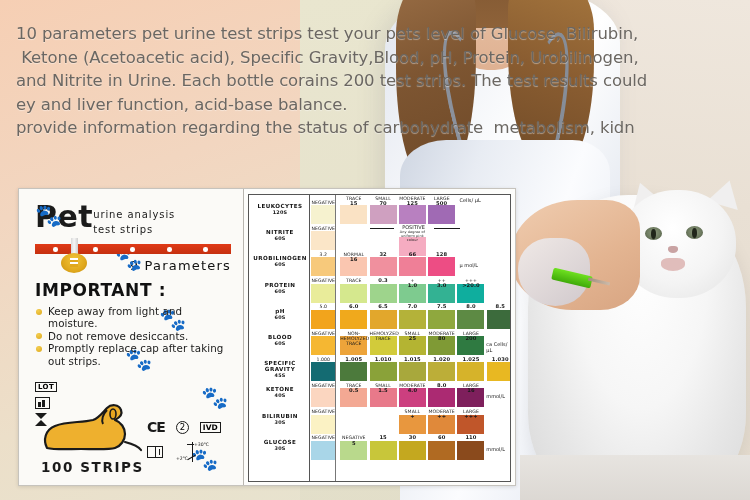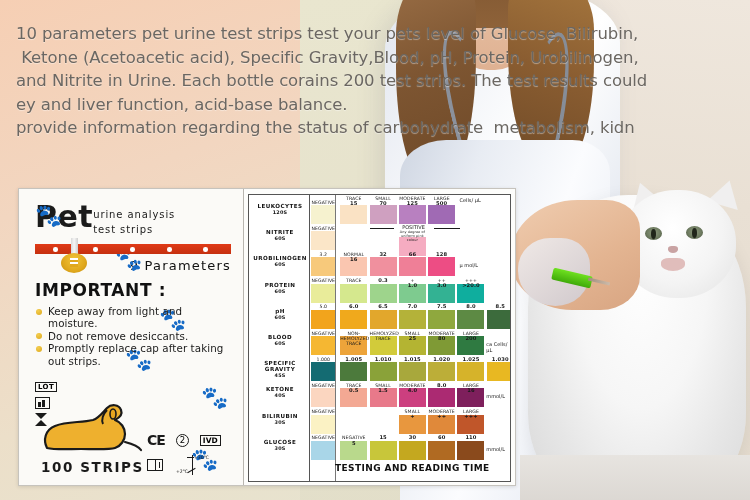--- a/index.html
+++ b/index.html
@@ -188,21 +188,21 @@
   .sym-hour { width: 12px; height: 13px; position: relative; }
   .sym-hour:before { content:''; position:absolute; left:0; top:0; width:12px; height:6px;
     background:#1a1a1a; clip-path: polygon(0 0,100% 0,50% 100%); }
   .sym-hour:after { content:''; position:absolute; left:0; bottom:0; width:12px; height:6px;
     background:#1a1a1a; clip-path: polygon(50% 0,100% 100%,0 100%); }
 
   .dog-wrap { position: absolute; left: 22px; bottom: 10px; width: 104px; }
   .strips-count { font-family: "DejaVu Sans", sans-serif; font-size: 13.5px; font-weight: 700;
     letter-spacing: 1.6px; color: #1a1a1a; margin-top: 1px; }
 
-  .cert-area { position: absolute; left: 128px; bottom: 10px; width: 94px; }
+  .cert-area { position: absolute; left: 128px; bottom: 23px; width: 94px; }
   .cert-row1 { display: flex; align-items: center; gap: 11px; }
   .ce-mark { font-family: "DejaVu Sans", sans-serif; font-size: 14px; font-weight: 700; color: #1a1a1a; letter-spacing: -1px; }
   .circ2 { width: 13px; height: 13px; border: 1.3px solid #1a1a1a; border-radius: 50%;
     font-size: 8.5px; line-height: 11px; text-align: center; font-family: "DejaVu Sans", sans-serif; }
   .ivd { border: 1.3px solid #1a1a1a; font-size: 7.5px; font-weight: 700; padding: 0 2px;
     font-family: "DejaVu Sans", sans-serif; }
   .cert-row2 { display: flex; align-items: center; gap: 13px; margin-top: 7px; }
   .book { width: 16px; height: 12px; border: 1.3px solid #1a1a1a; position: relative; }
   .book:before { content:''; position:absolute; left: 7px; top: -1px; bottom: -1px; width: 1.3px; background:#1a1a1a; }
   .book:after { content:''; position:absolute; left: 10.5px; top: 2px; bottom: 2px; width: 1.3px; background:#1a1a1a; }
@@ -398,21 +398,20 @@
           <span class="n">BILIRUBIN</span>
           <span class="t">30S</span>
         </div>
         <div class="name-cell" style="top: 243.8px;">
           <span class="n">GLUCOSE</span>
           <span class="t">30S</span>
         </div>
       </div>
     <div id="grid-col">
       <div class="neg-col"></div>
-      <div class="footer-time">TESTING   AND READING TIME</div>
     <div class="swatch" style="left: 1px; top: 10px; width: 24px; background: rgb(246, 242, 207);"></div>
         <div class="sw-lbl" style="left: 1px; top: 4.5px; width: 24px;">NEGATIVE</div>
         <div class="sw-lbl" style="left: 30px; top: 1px; width: 27px;">TRACE<b>15</b></div>
         <div class="sw-lbl" style="left: 59.3px; top: 1px; width: 27px;">SMALL<b>70</b></div>
         <div class="sw-lbl" style="left: 88.6px; top: 1px; width: 27px;">MODERATE<b>125</b></div>
         <div class="sw-lbl" style="left: 117.9px; top: 1px; width: 27px;">LARGE<b>500</b></div>
         <div class="unit" style="left: 149.2px; top: 2px;">Cells/ μL</div>
         <div class="swatch" style="left: 30px; top: 10px; width: 27px; background: rgb(250, 226, 196);"></div>
         <div class="swatch" style="left: 59.3px; top: 10px; width: 27px; background: rgb(207, 160, 192);"></div>
         <div class="swatch" style="left: 88.6px; top: 10px; width: 27px; background: rgb(184, 128, 192);"></div>

